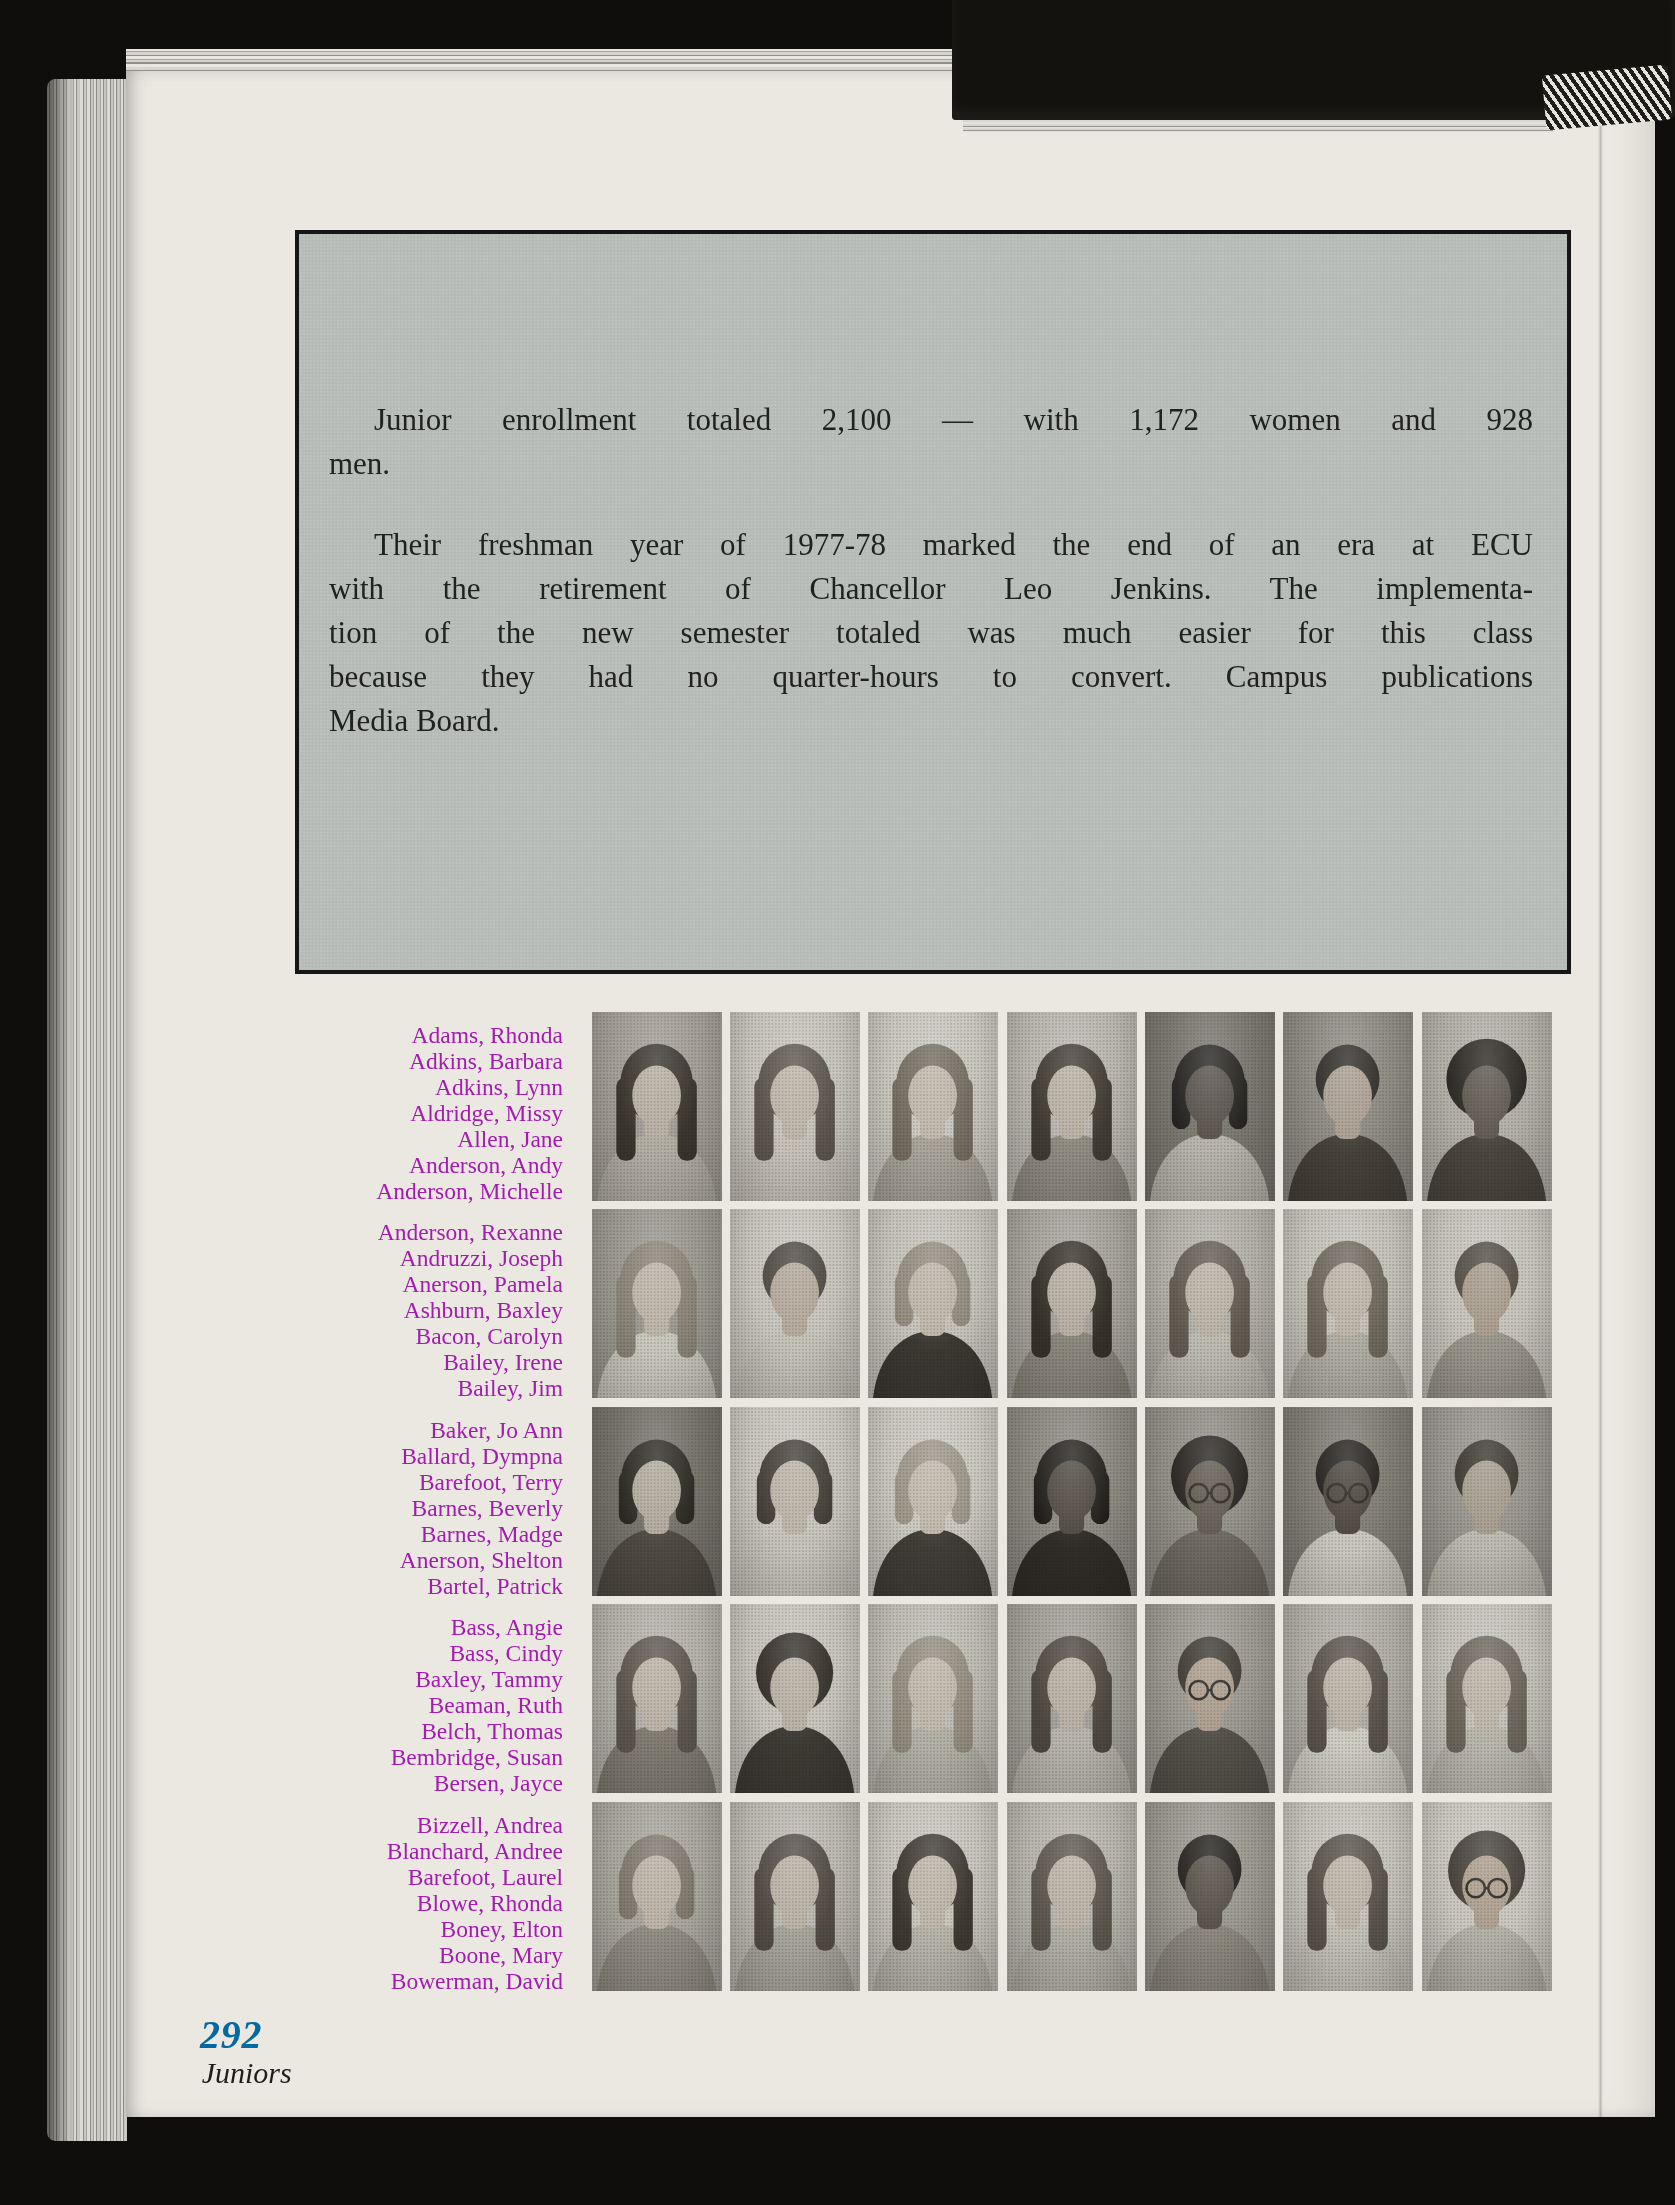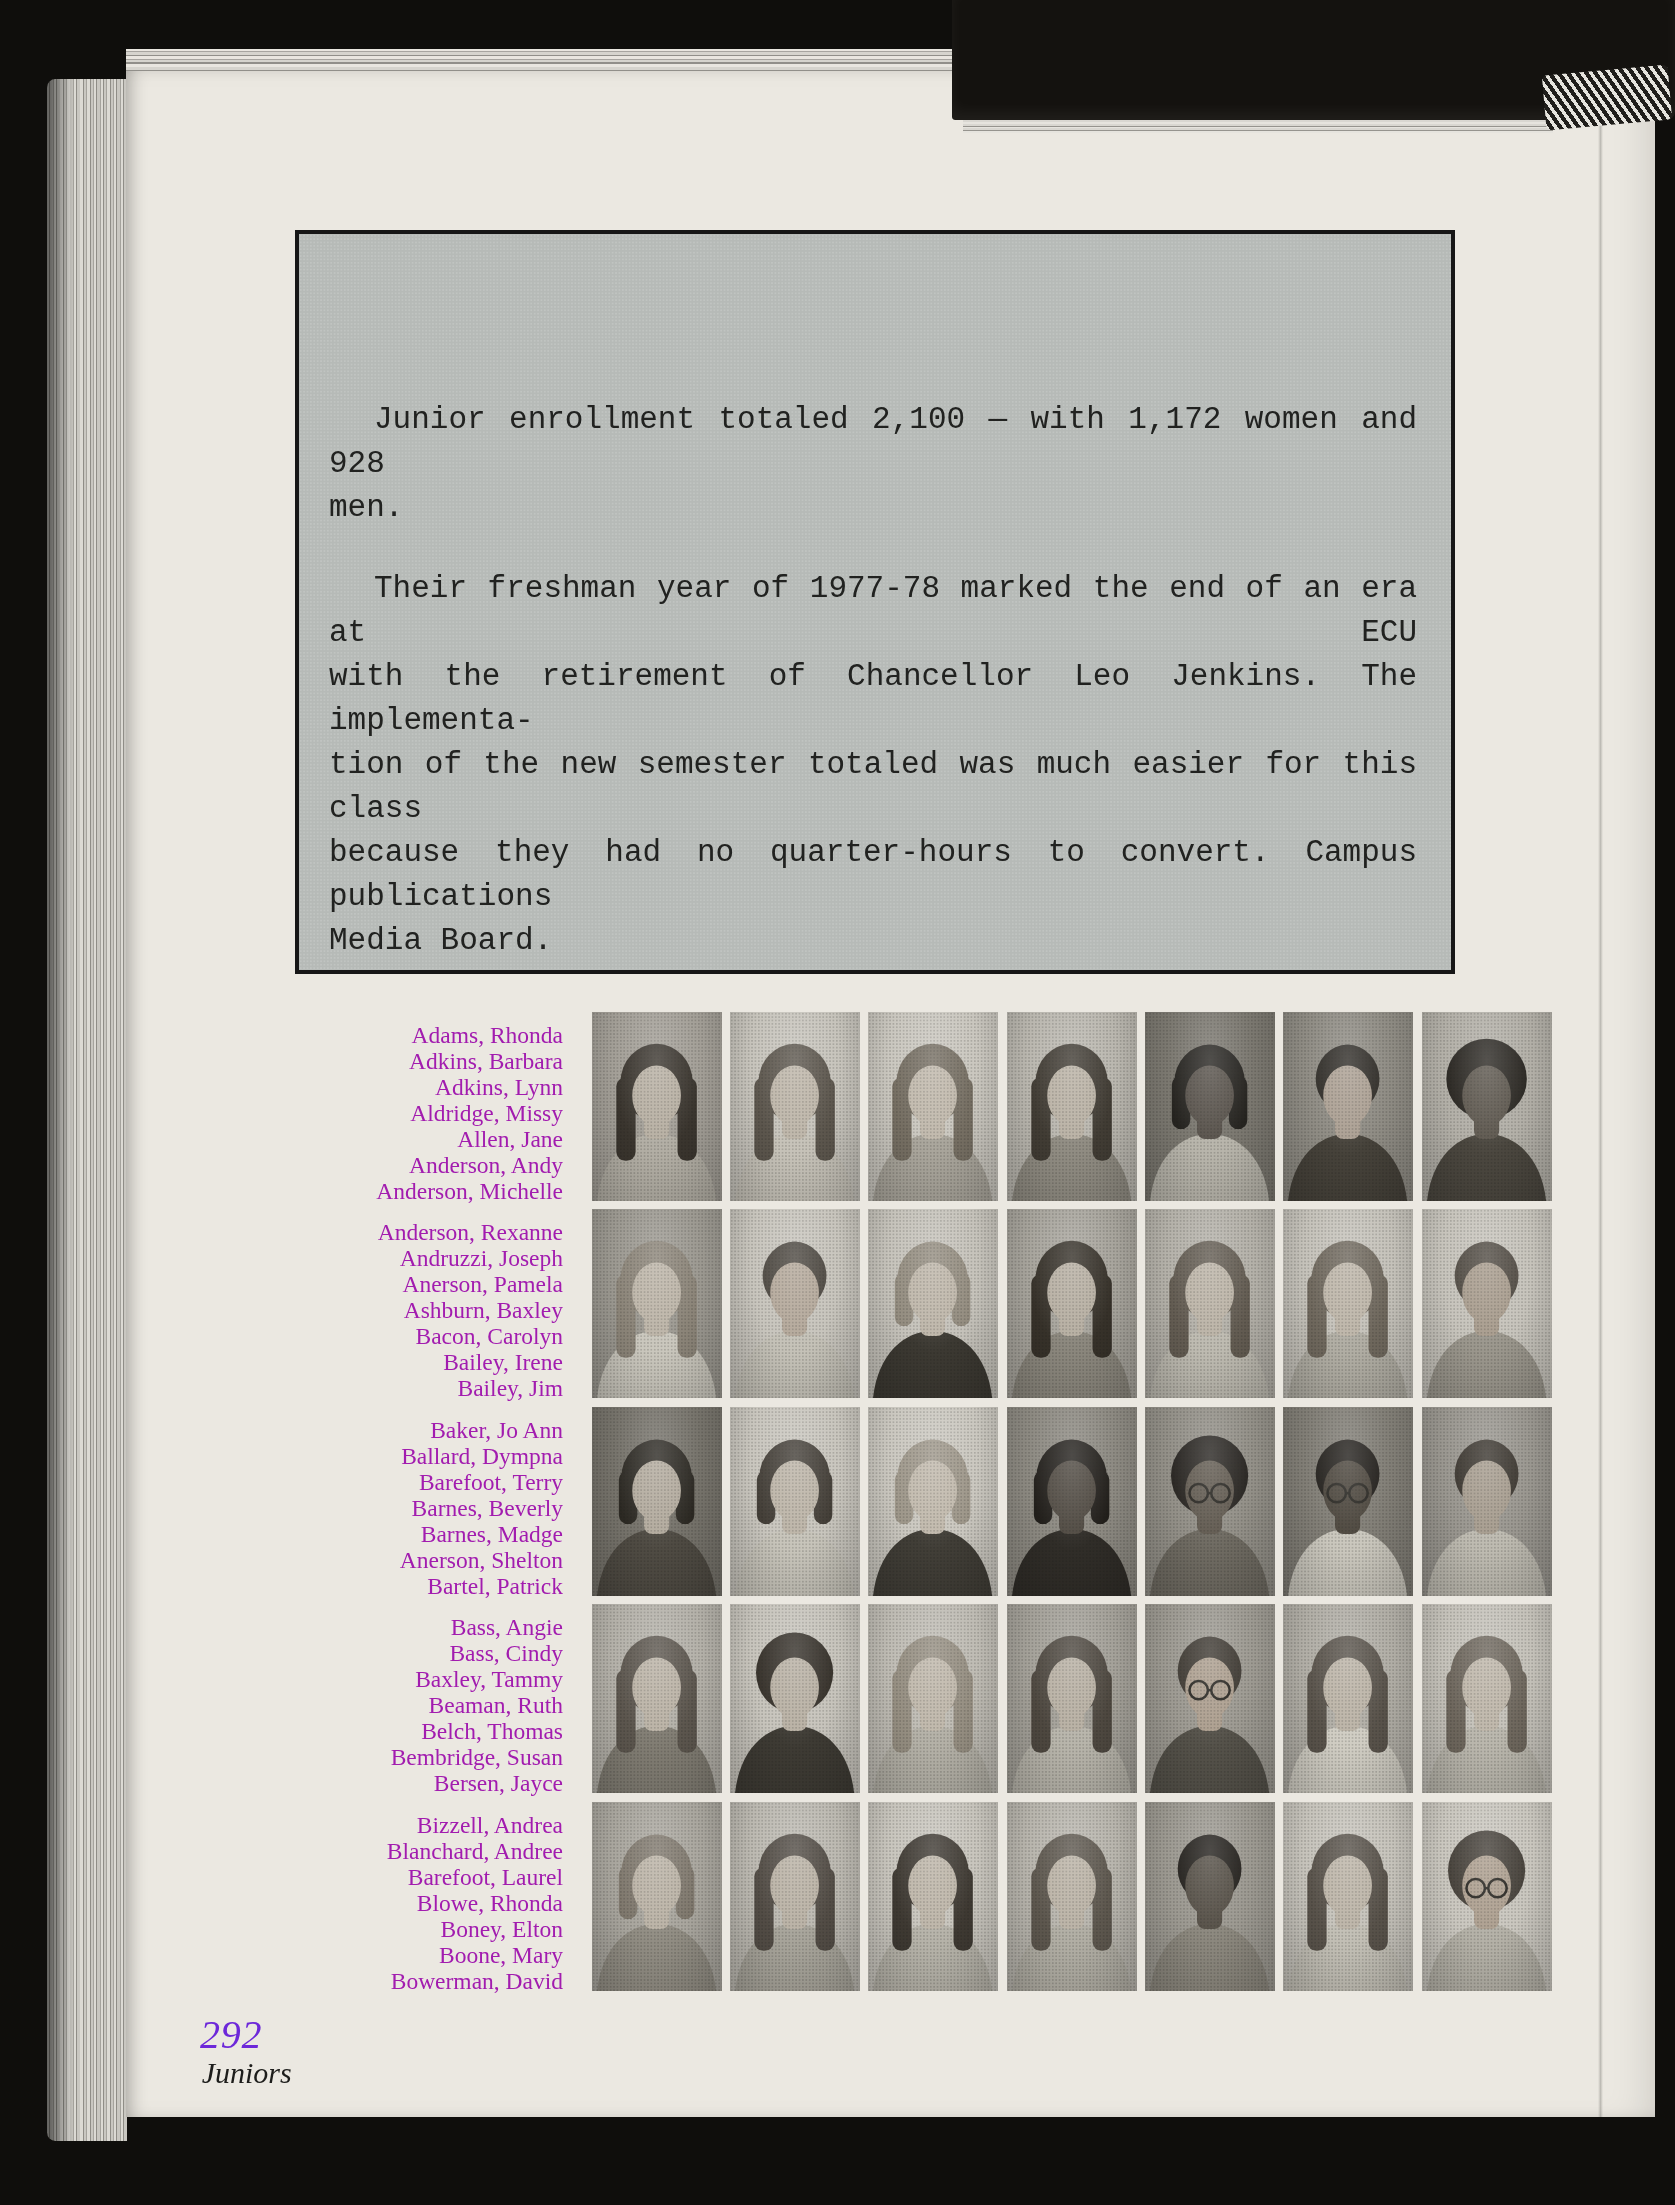--- a/index.html
+++ b/index.html
@@ -42,25 +42,24 @@
     background:#ebe8e1;
     box-shadow:inset 11.7px 0 18.4px -8.4px rgba(0,0,0,.30), inset -25px 0 42px -22px rgba(0,0,0,.14);
     z-index:2;
   }
   .crease{
     position:absolute;top:0;left:1472px;width:5px;height:100%;
     background:linear-gradient(90deg,rgba(0,0,0,0),rgba(60,60,55,.26),rgba(0,0,0,0));
   }
   
   .infobox{
-    position:absolute;left:169px;top:159px;width:1160px;height:744px;
+    position:absolute;left:169px;top:159px;width:1276px;height:744px;
     box-sizing:border-box;border:4.2px solid #161616;
     background:#b6bab7;
     padding:164px 34px 14px 30px;
-    font-family:Liberation Mono, monospace;
   }
   .infobox::before{
     content:"";position:absolute;inset:0;pointer-events:none;
     background-image:radial-gradient(rgba(255,255,255,.5) 0.8px, transparent 1.1px);
     background-size:3.4px 3.4px;opacity:.28;
   }
   .infobox-text{position:relative;}
   .line{
     font-size:31px;line-height:44px;color:#212220;
     text-align:justify;text-align-last:justify;
@@ -87,21 +86,21 @@
     content:"";position:absolute;inset:0;z-index:2;pointer-events:none;
     background-image:radial-gradient(rgba(22,22,20,.18) 0.8px, transparent 1.2px);
     background-size:3.4px 3.4px;
   }
   .photo::after{
     content:"";position:absolute;inset:0;z-index:3;pointer-events:none;
     background:radial-gradient(ellipse at 50% 26%, rgba(255,255,255,.20), rgba(0,0,0,0) 48%, rgba(0,0,0,.22) 100%);
   }
   
   .pagenum{position:absolute;left:74px;top:1940px;}
-  .num{font-size:40px;font-weight:normal;font-style:italic;color:#6d28d9;letter-spacing:0.8px;}
+  .num{font-size:40px;font-weight:bold;font-style:italic;color:#0369a1;letter-spacing:0.8px;}
   .sec{font-size:30px;font-style:italic;color:#1d1d1b;margin-left:1.7px;margin-top:-1.7px;}
 </style>
 </head>
 <body style="background: rgb(15, 14, 12);">
 
 <div class="scene">
   <div class="stack-left"></div>
   <div class="top-edge"></div>
 
   <div class="page" style="background: rgb(235, 232, 225);">

